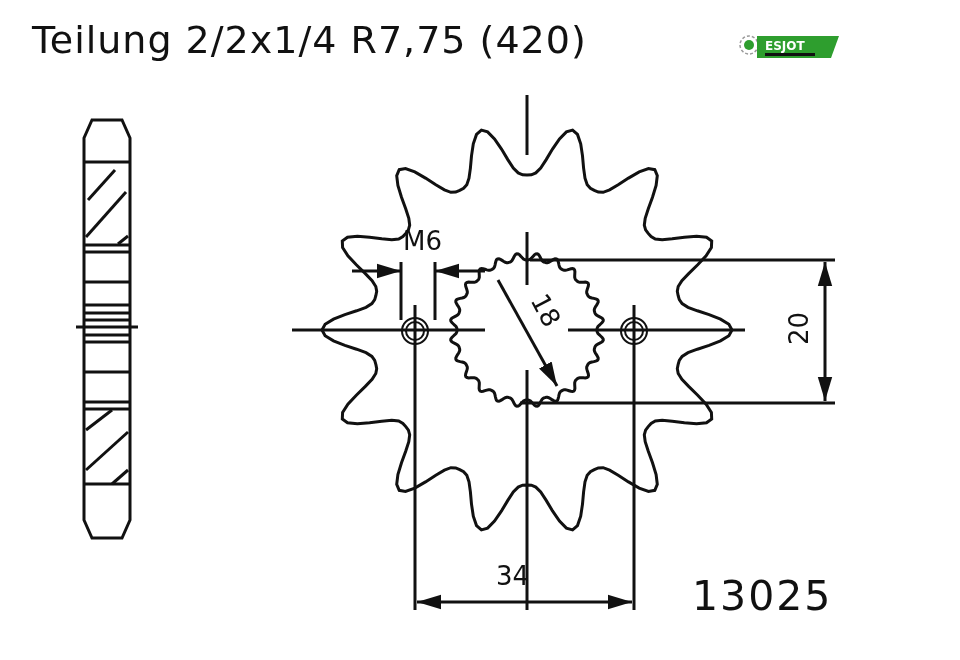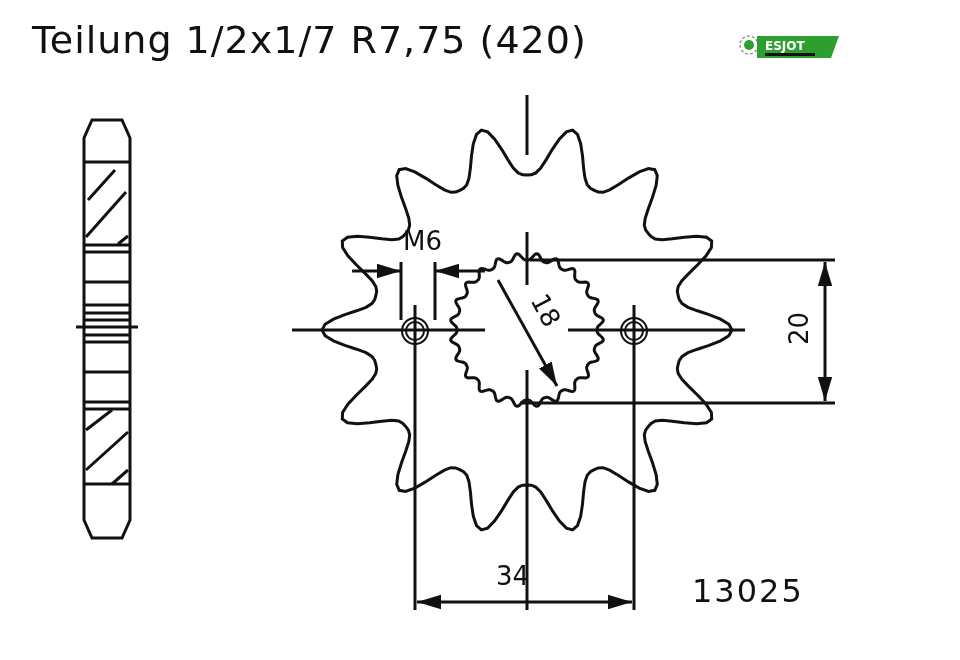--- a/index.html
+++ b/index.html
@@ -1,26 +1,26 @@
 <!DOCTYPE html>
 <html><head>
 <meta charset="utf-8">
 <style>
   html,body{margin:0;padding:0;background:#ffffff;}
   body{width:960px;height:660px;position:relative;overflow:hidden;font-family:"DejaVu Sans Mono","Liberation Mono",monospace;}
   .title{position:absolute;left:32px;top:18px;font-size:38px;color:#111;letter-spacing:1px;white-space:pre;font-family:"DejaVu Sans","Liberation Sans",sans-serif;}
-  .partno{position:absolute;left:692px;top:572px;font-size:32px;color:#111;font-family:"DejaVu Sans","Liberation Sans",sans-serif;letter-spacing:2px;text-align:right;}
+  .partno{position:absolute;left:692px;top:572px;font-size:41px;color:#111;font-family:"DejaVu Sans","Liberation Sans",sans-serif;letter-spacing:2px;text-align:right;}
   .logo{position:absolute;left:735px;top:30px;width:105px;height:30px;}
   svg.draw{position:absolute;left:0;top:0;}
   .dimtext{font-family:"DejaVu Sans","Liberation Sans",sans-serif;font-size:26px;fill:#111;}
 </style>
 </head>
 <body>
 
-<div class="title">Teilung 1/2x1/7 R7,75 (420)</div>
+<div class="title">Teilung 2/2x1/4 R7,75 (420)</div>
 
 <svg class="logo" viewBox="0 0 105 30">
   <g>
     <circle cx="14" cy="15" r="9" fill="none" stroke="#9a9a9a" stroke-width="1.5" stroke-dasharray="3 2"></circle>
     <circle cx="14" cy="15" r="5" fill="#2e9e2e"></circle>
   </g>
   <polygon points="22,6 104,6 96,28 22,28" fill="#2e9e2e"></polygon>
   <text x="30" y="20" font-size="12" font-weight="bold" fill="#fff" font-family="DejaVu Sans, sans-serif">ESJOT</text>
   <rect x="30" y="23" width="50" height="3" fill="#111"></rect>
 </svg>

